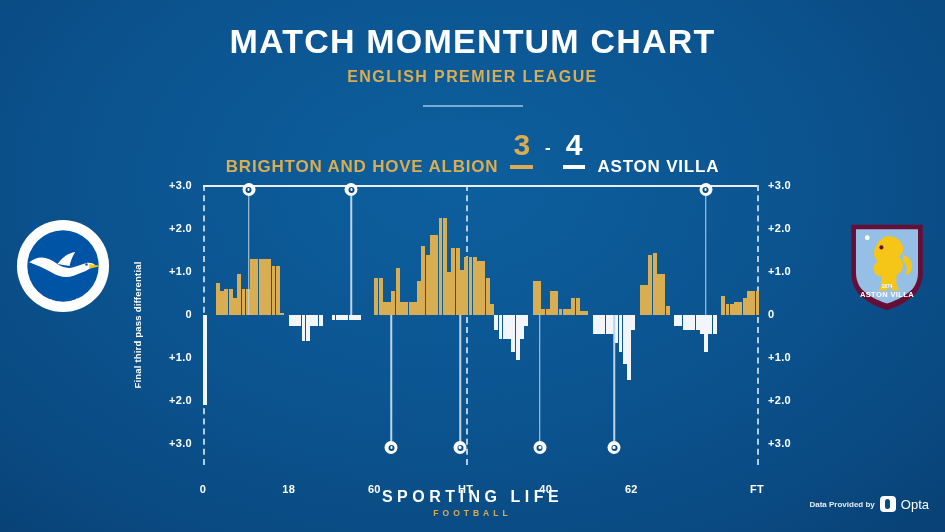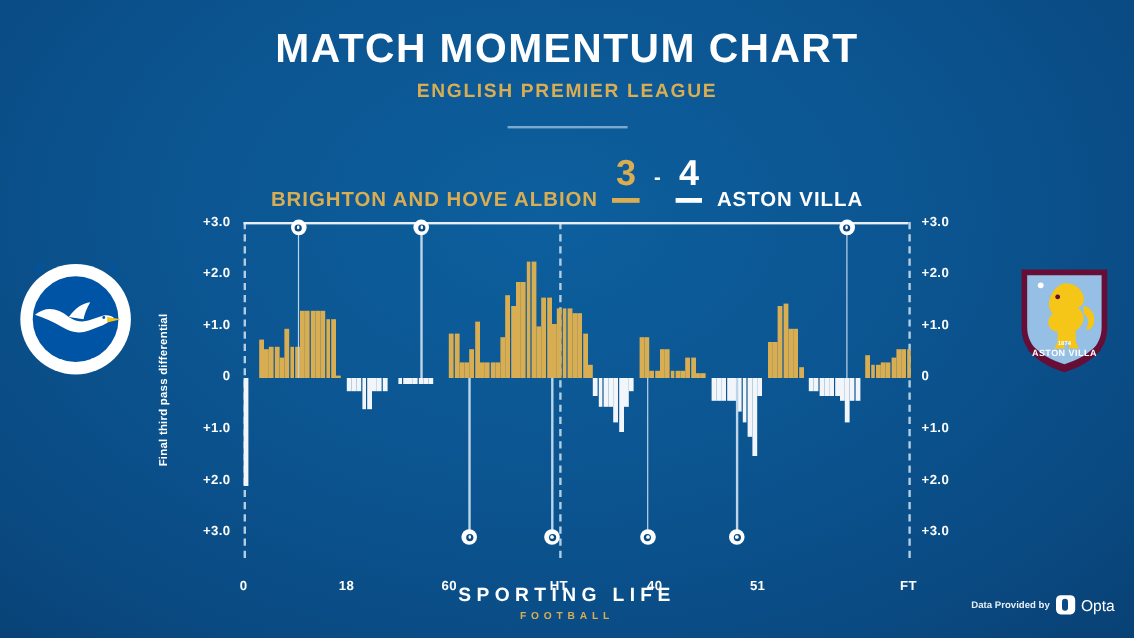--- a/index.html
+++ b/index.html
@@ -222,21 +222,21 @@
         <div class="axis-label ytick-right" style="top: 166px;">+1.0</div>
         <div class="axis-label ytick-right" style="top: 209px;">+2.0</div>
         <div class="axis-label ytick-right" style="top: 252px;">+3.0</div>
       </div>
     <div id="ticks-x">
         <div class="axis-label xtick" style="left: 0px;">0</div>
         <div class="axis-label xtick" style="left: 85.6701px;">18</div>
         <div class="axis-label xtick" style="left: 171.34px;">60</div>
         <div class="axis-label xtick" style="left: 262.722px;">HT</div>
         <div class="axis-label xtick" style="left: 342.68px;">40</div>
-        <div class="axis-label xtick" style="left: 428.351px;">51</div>
+        <div class="axis-label xtick" style="left: 428.351px;">62</div>
         <div class="axis-label xtick" style="left: 554px;">FT</div>
       </div>
     <div id="vlines">
         <div class="vline" style="left: 0px;"></div>
         <div class="vline" style="left: 262.722px;"></div>
         <div class="vline" style="left: 554px;"></div>
       </div>
     <div id="bars">
         <div class="bar bar-neg" style="left: 0px; width: 3.91154px; height: 90.3px; top: 130px;"></div>
         <div class="bar bar-pos" style="left: 12.8505px; width: 3.91154px; height: 32.25px; top: 97.75px;"></div>

